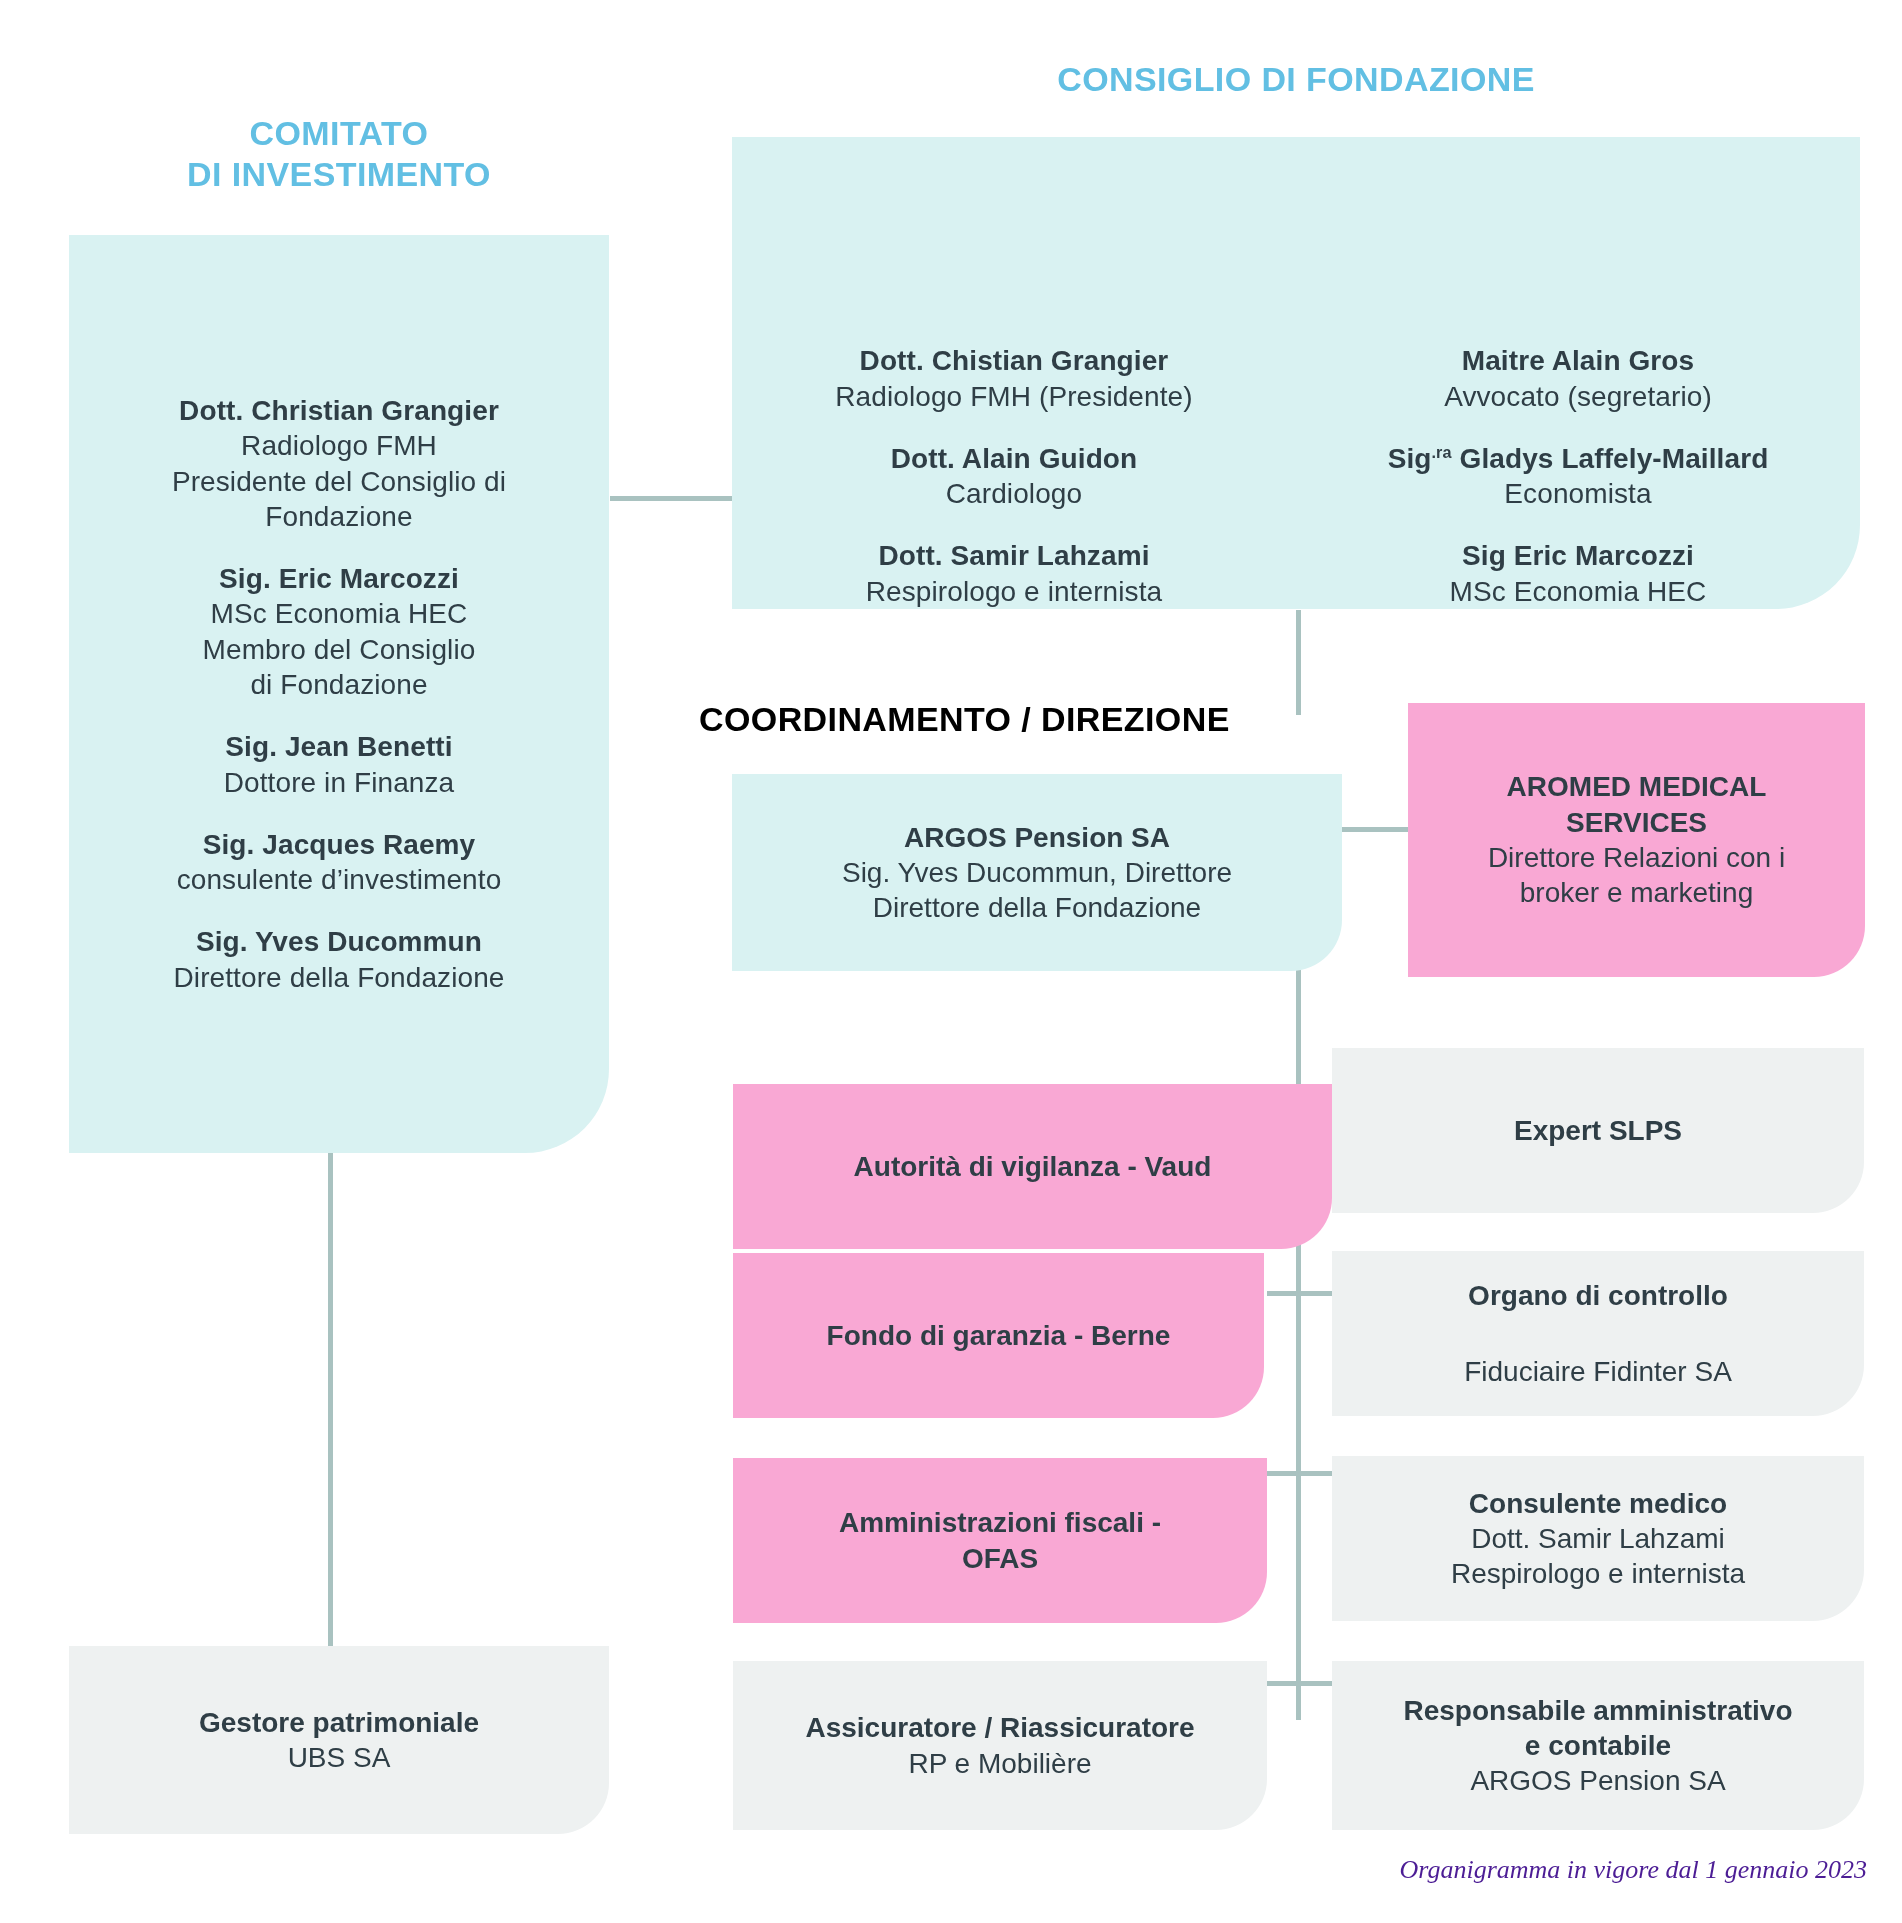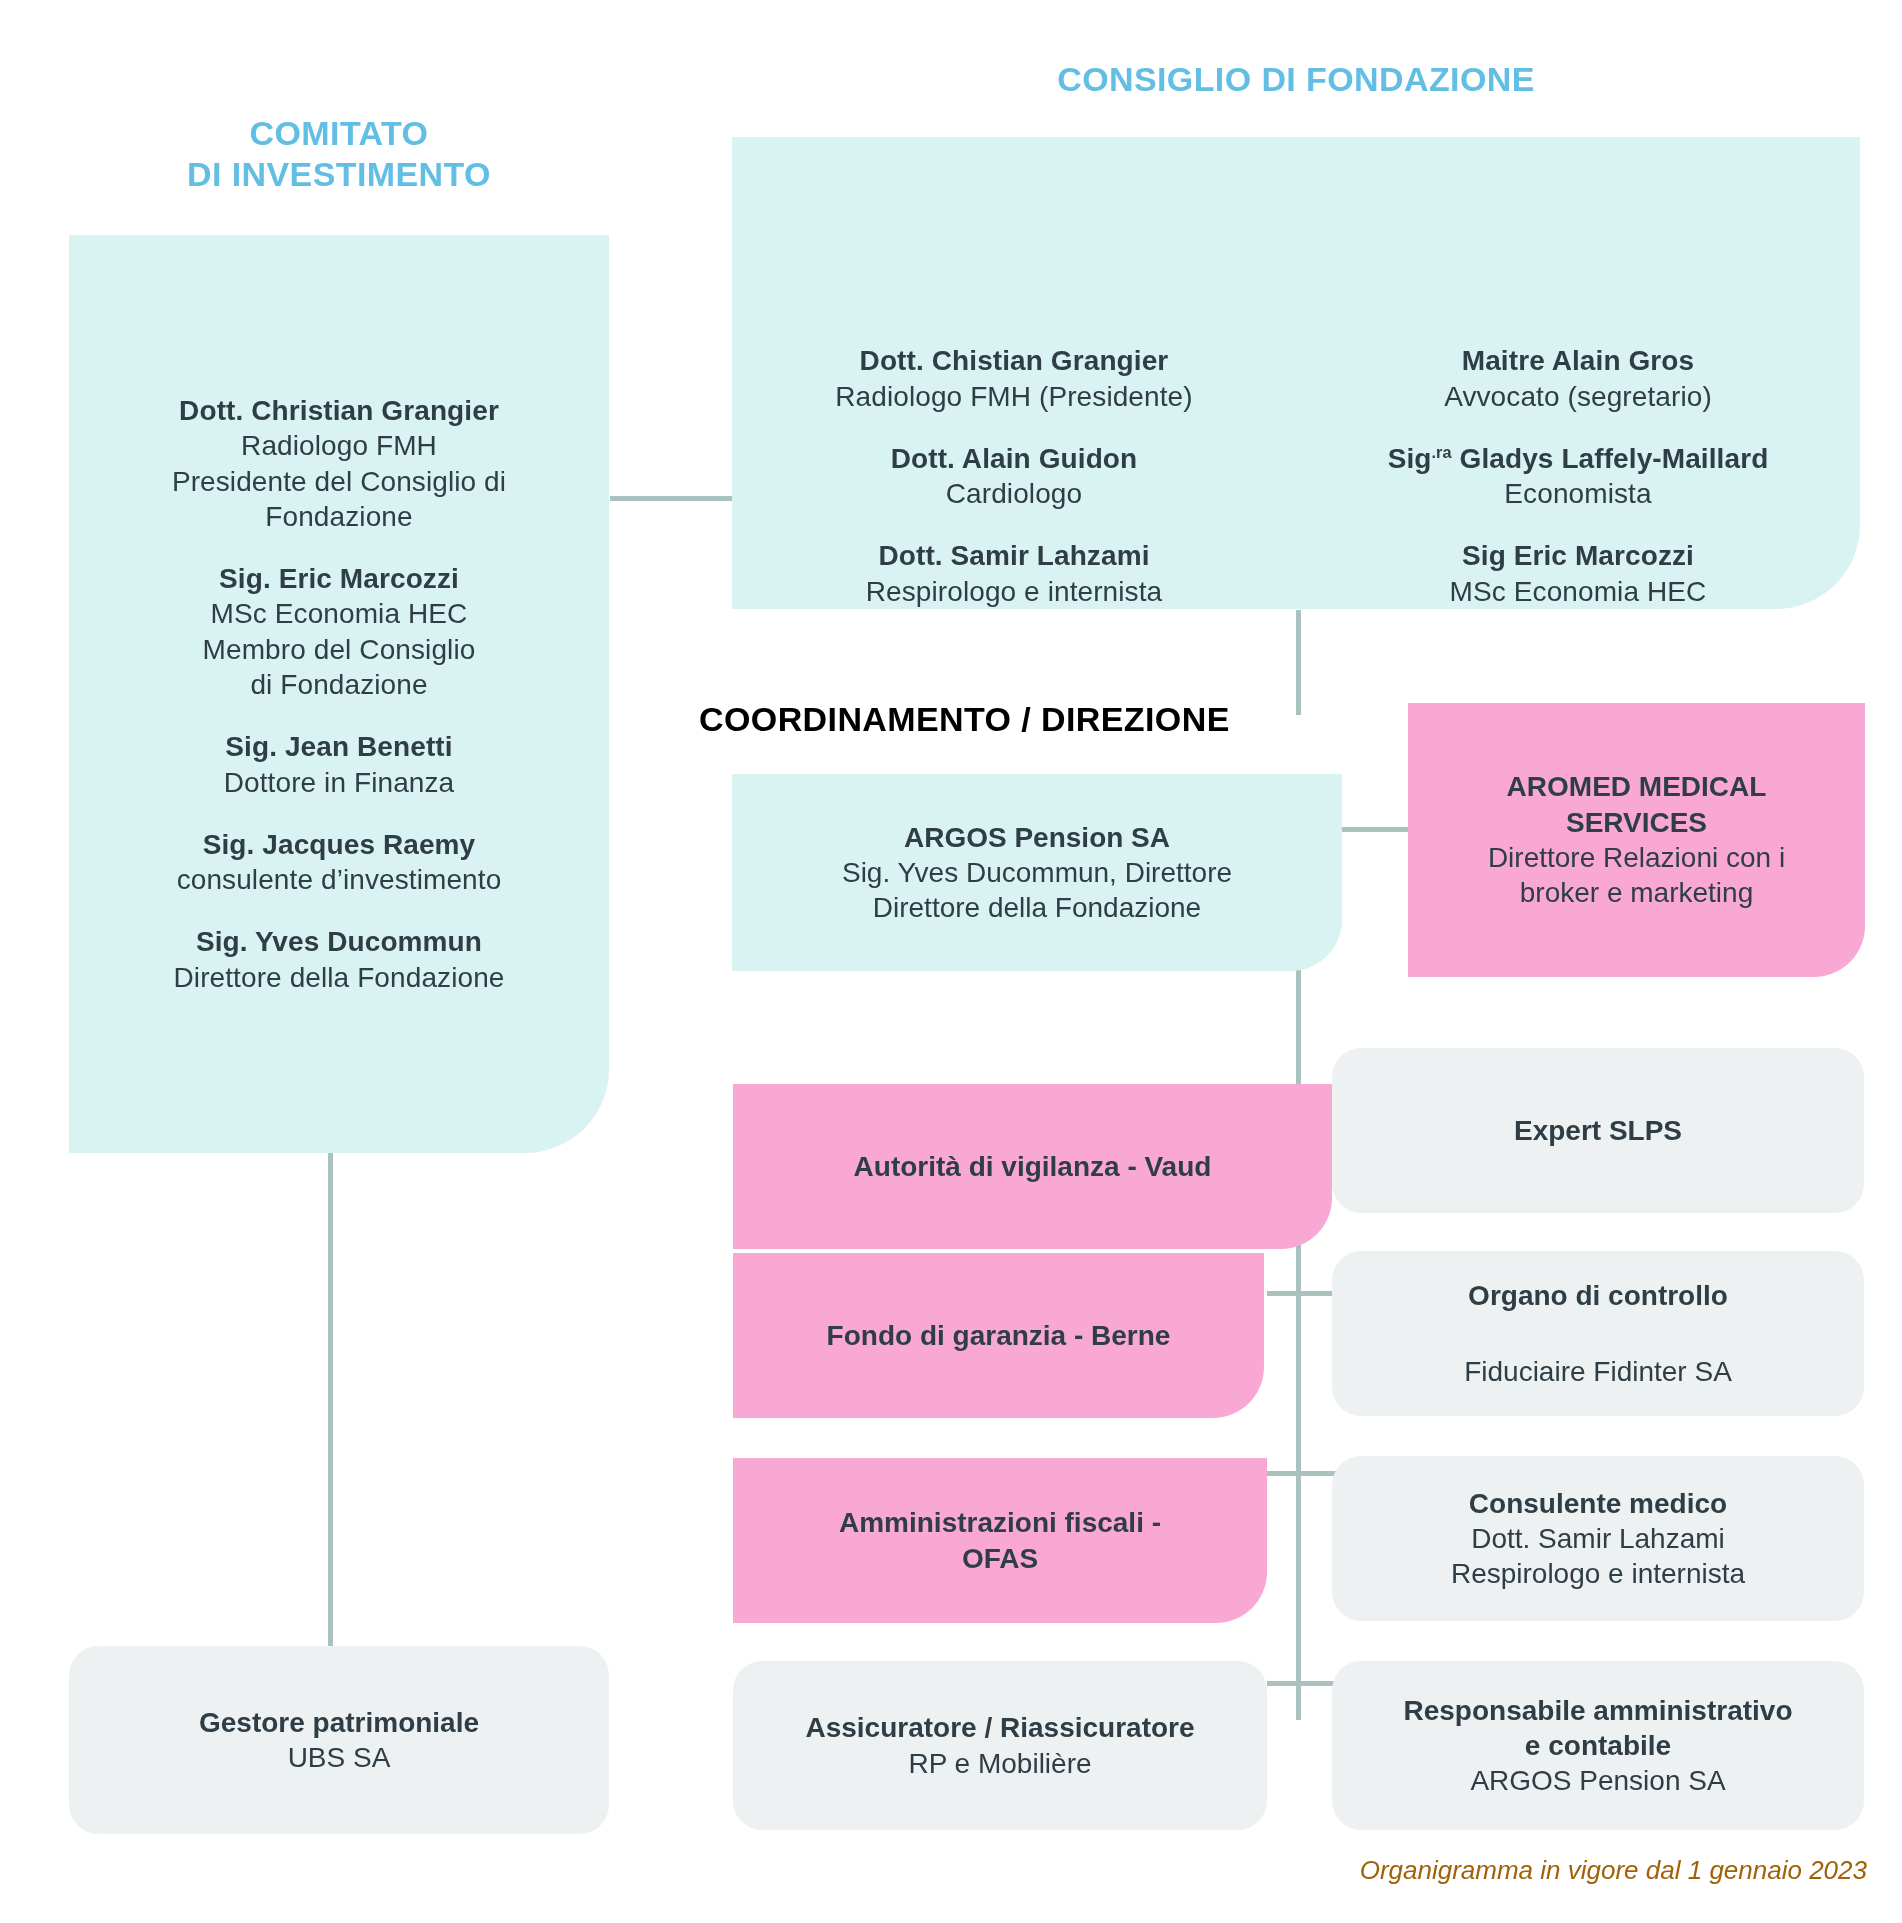--- a/index.html
+++ b/index.html
@@ -27,21 +27,21 @@
     box-sizing: border-box;
     display: flex;
     flex-direction: column;
     align-items: center;
     justify-content: center;
     text-align: center;
     line-height: 1.26;
   }
   .box.light-blue { background: #d9f2f2; }
   .box.mint       { background: #f9a8d4; }
-  .box.grey       { background: #eef1f1; border-radius: 29px; }
+  .box.grey       { background: #eef1f1; }
 
   
   .rc-br { border-radius: 0 0 84px 0; }
   .rc-br-sm { border-radius: 0 0 51px 0; }
 
   .sect-title {
     position: absolute;
     font-weight: bold;
     letter-spacing: 0.4px;
     text-align: center;
@@ -78,22 +78,23 @@
     position: absolute;
     background: #a9c2c0;
   }
   .conn.v { width: 4.5px; }
   .conn.h { height: 4.5px; }
 
   .footer-note {
     position: absolute;
     font-style: italic;
     font-size: 26px;
-    color: #a16207;
+    color: #4c1d95;
     white-space: nowrap;
+    font-family: Liberation Serif, serif;
   }
 </style>
 </head>
 <body>
 
 <div id="canvas">
 
   <div class="conn h" style="left:610px; top:496px; width:126px;"></div>
   <div class="conn v" style="left:1296px; top:610px; height:105px;"></div>
   <div class="conn v" style="left:1296px; top:969px; height:751px;"></div>

